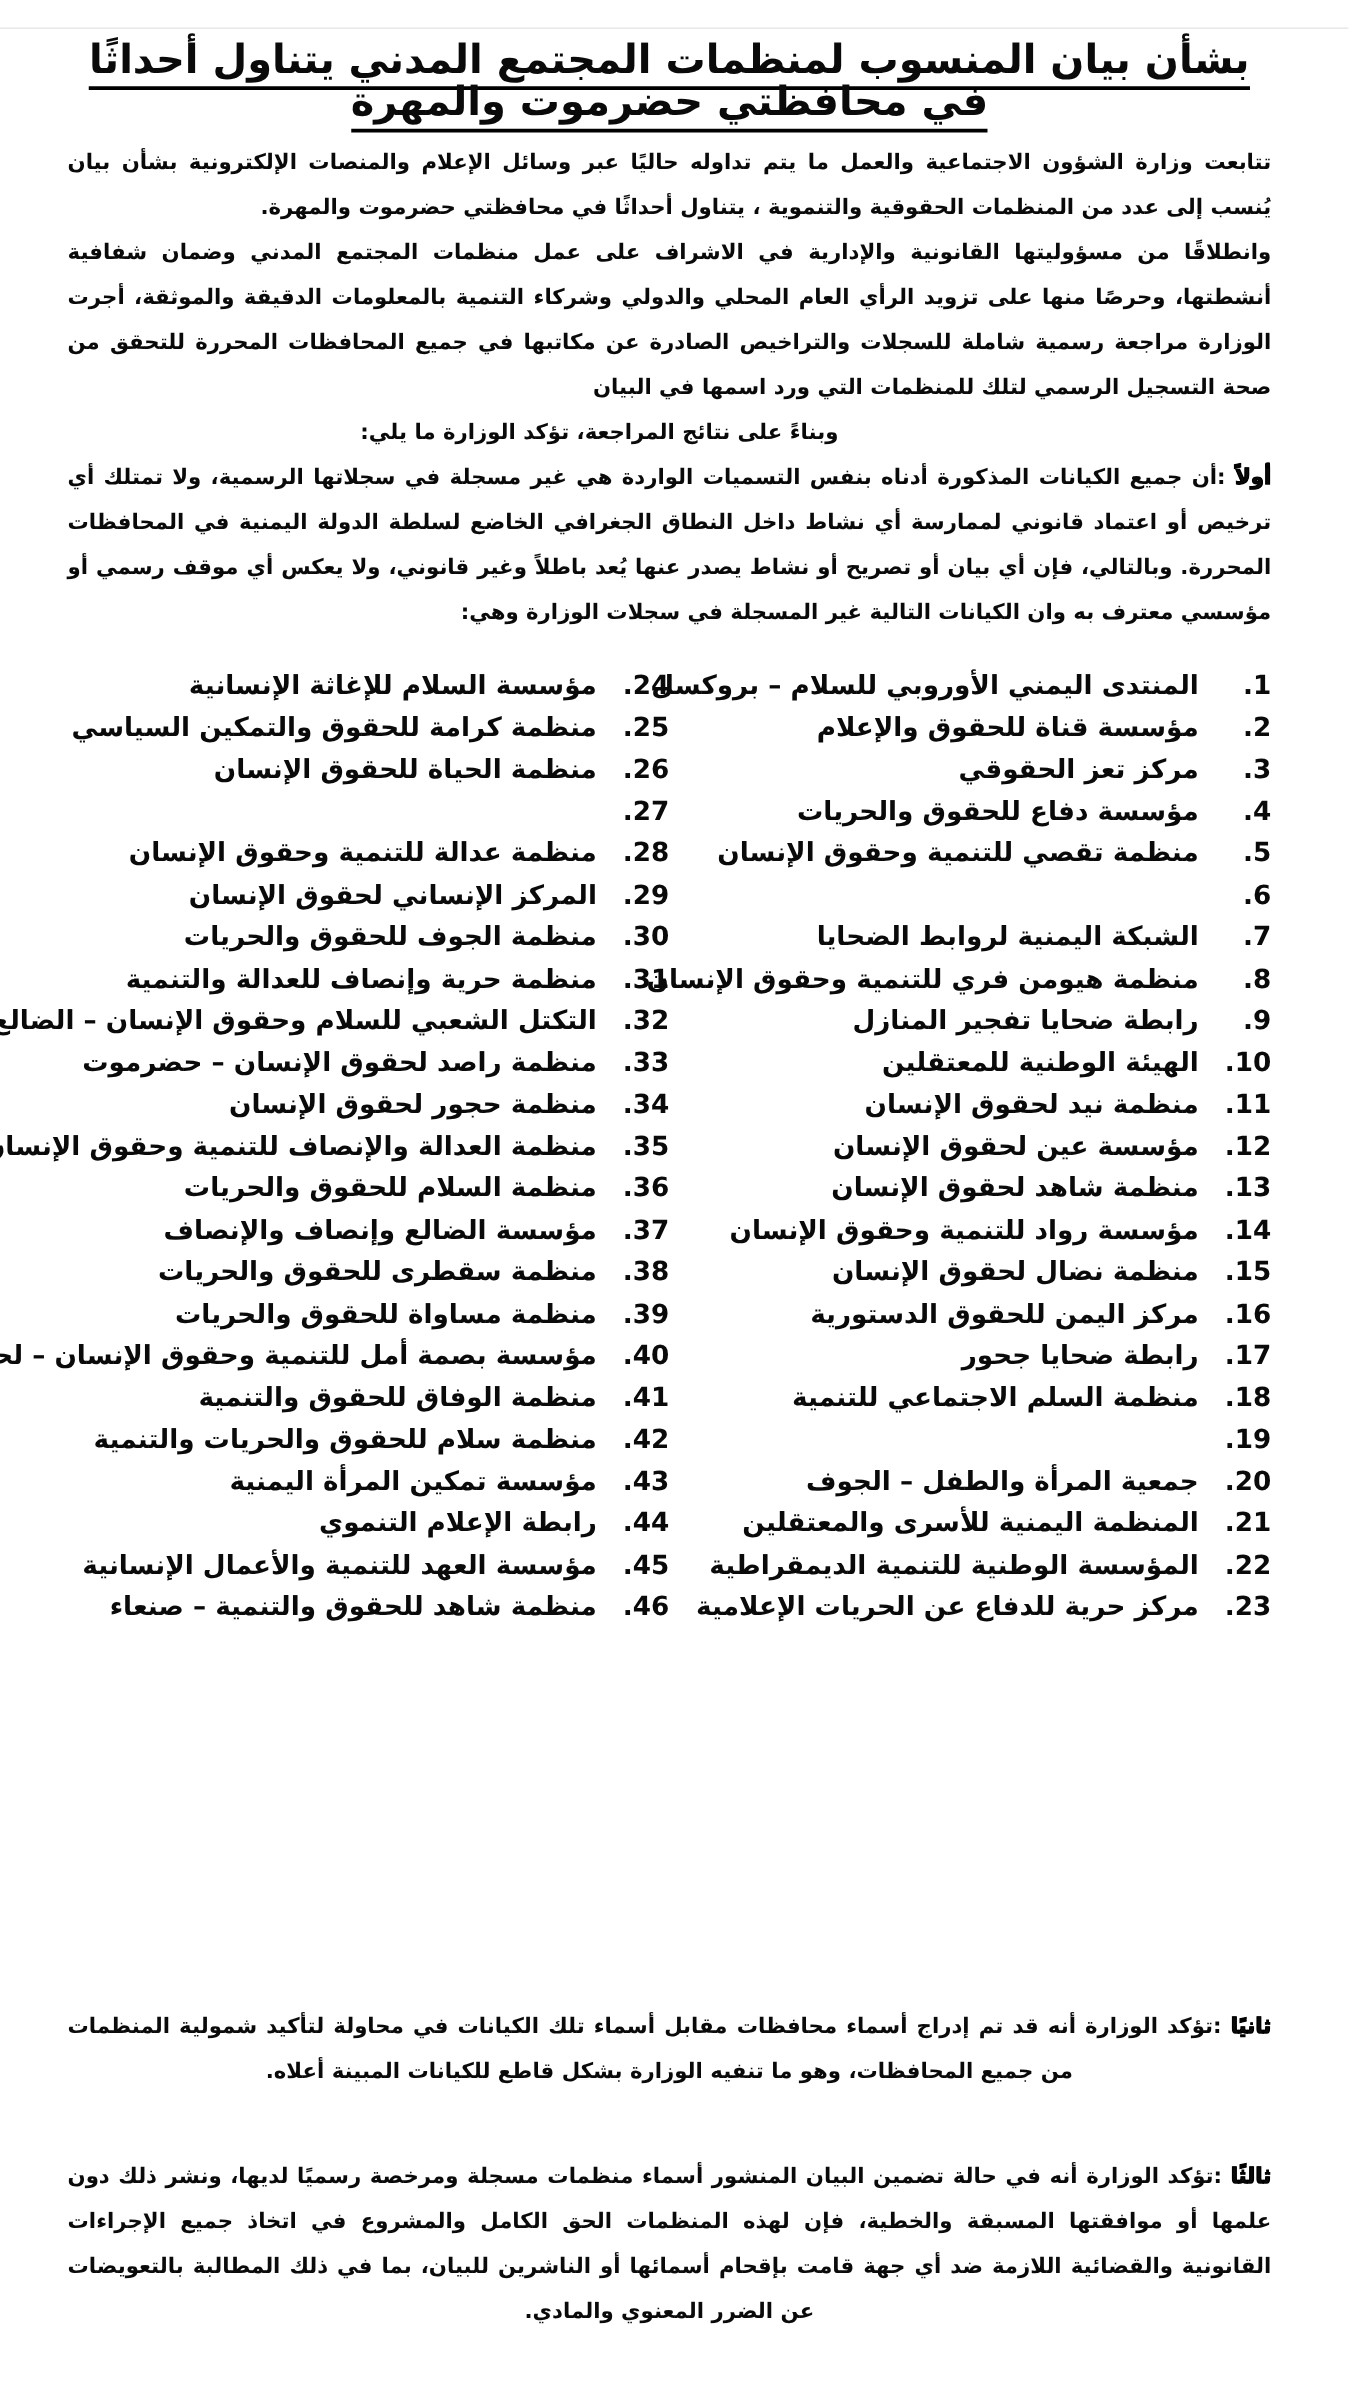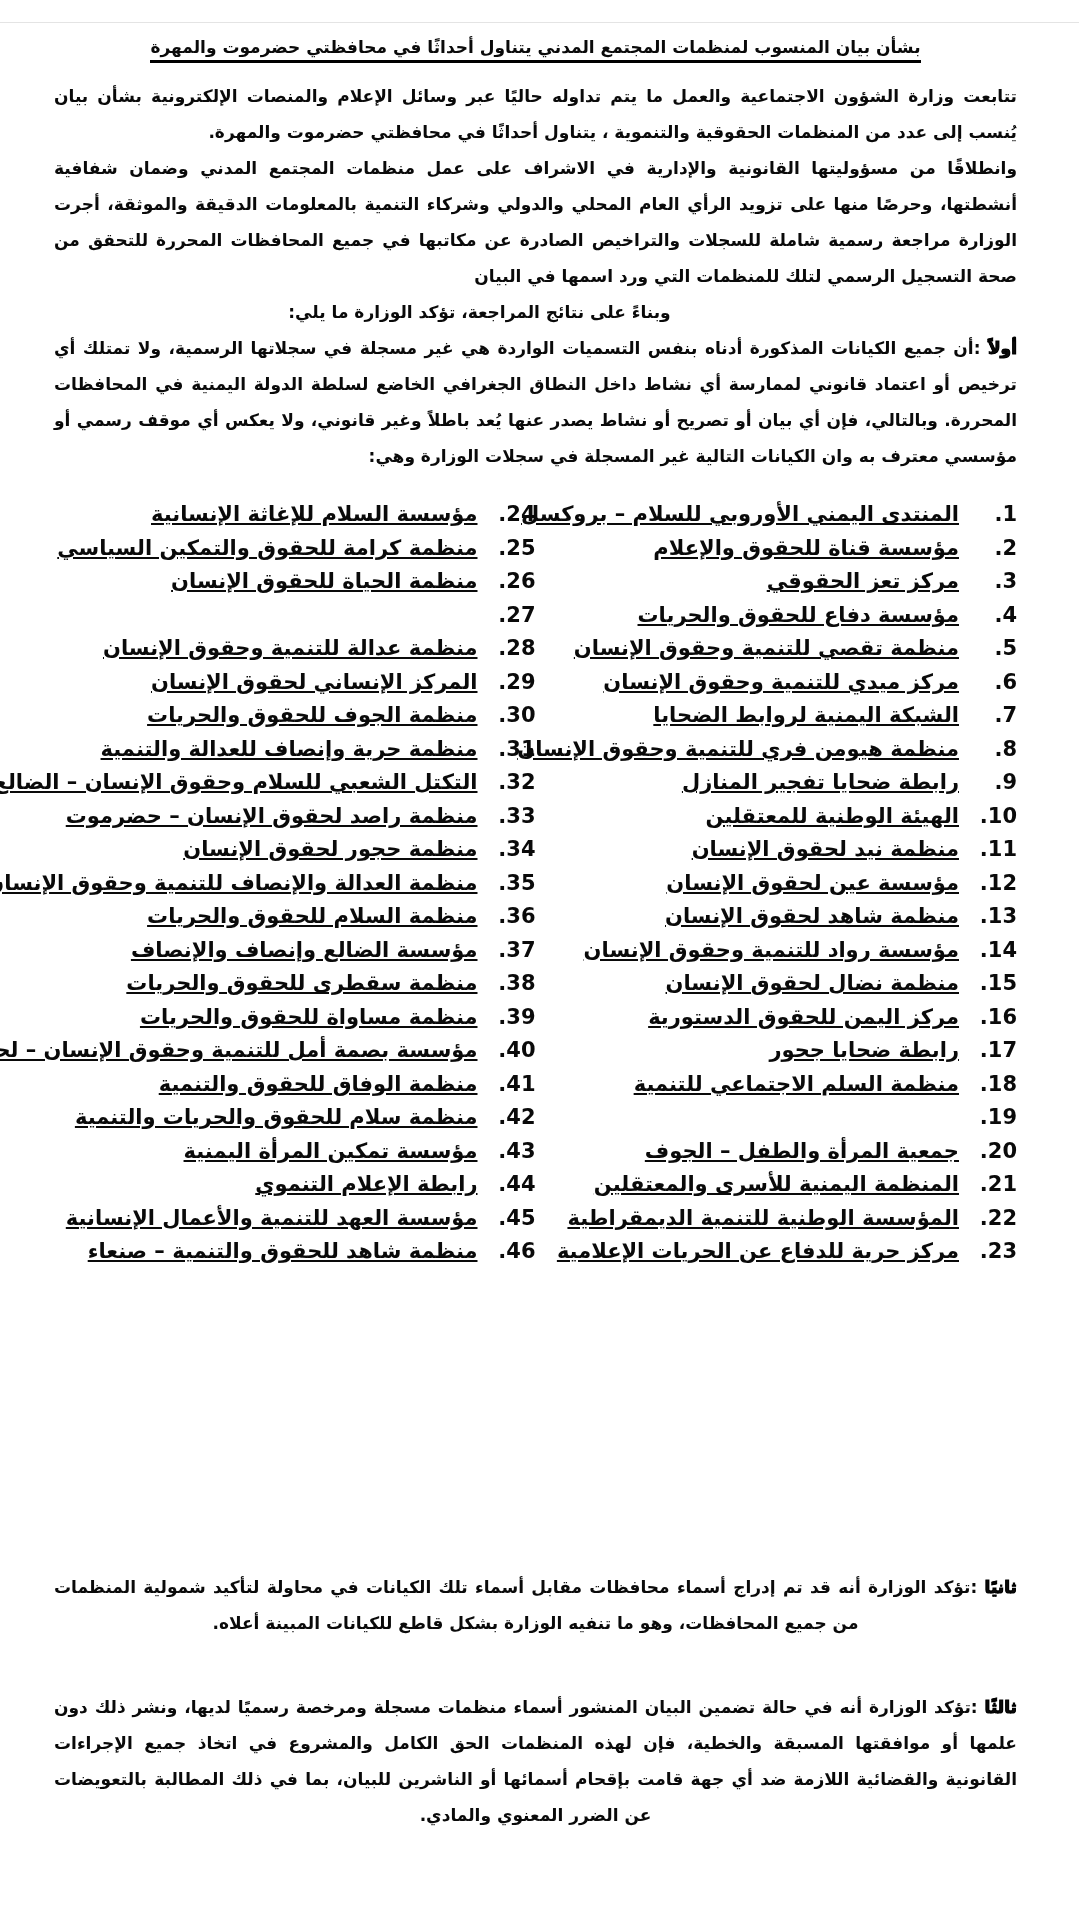--- a/index.html
+++ b/index.html
@@ -14,21 +14,21 @@
     font-weight:bold;
     color:#0a0a0a;
   }
   .top-hairline{
     position:absolute;top:22px;left:0;right:0;
     border-top:1px solid #e4e4e4;
   }
   .content{padding:30px 62px 0 54px;}
   .doc-title{
     text-align:center;
-    font-size:17px;
+    font-size:32px;
     line-height:34px;
     margin:0 0 14px 0;
   }
   .doc-title .underlined{
     border-bottom:3px solid #000;
     padding-bottom:3px;
   }
   p.body-par{
     margin:0;
     font-size:17px;
@@ -60,21 +60,20 @@
     white-space:nowrap;
   }
   .org-num{
     flex:0 0 46px;
     width:46px;
     text-align:right;
   }
   .org-name{
     white-space:nowrap;
     overflow:visible;
-    text-decoration:underline;
   }
   .mid-spacer{height:300px;}
   .closing p.body-par{margin-bottom:48px;}
   .closing p.center-last{text-align-last:center;}
   .closing p.tight{margin-bottom:4px;}
 </style>
 </head>
 <body>
 
 <div class="page">
@@ -106,21 +105,20 @@
         <div class="org-item">
             <span class="org-num">4.</span>
             <span class="org-name">مؤسسة دفاع للحقوق والحريات</span>
           </div>
         <div class="org-item">
             <span class="org-num">5.</span>
             <span class="org-name">منظمة تقصي للتنمية وحقوق الإنسان</span>
           </div>
         <div class="org-item">
             <span class="org-num">6.</span>
-            <span class="org-name">مركز ميدي للتنمية وحقوق الإنسان</span>
           </div>
         <div class="org-item">
             <span class="org-num">7.</span>
             <span class="org-name">الشبكة اليمنية لروابط الضحايا</span>
           </div>
         <div class="org-item">
             <span class="org-num">8.</span>
             <span class="org-name">منظمة هيومن فري للتنمية وحقوق الإنسان</span>
           </div>
         <div class="org-item">

